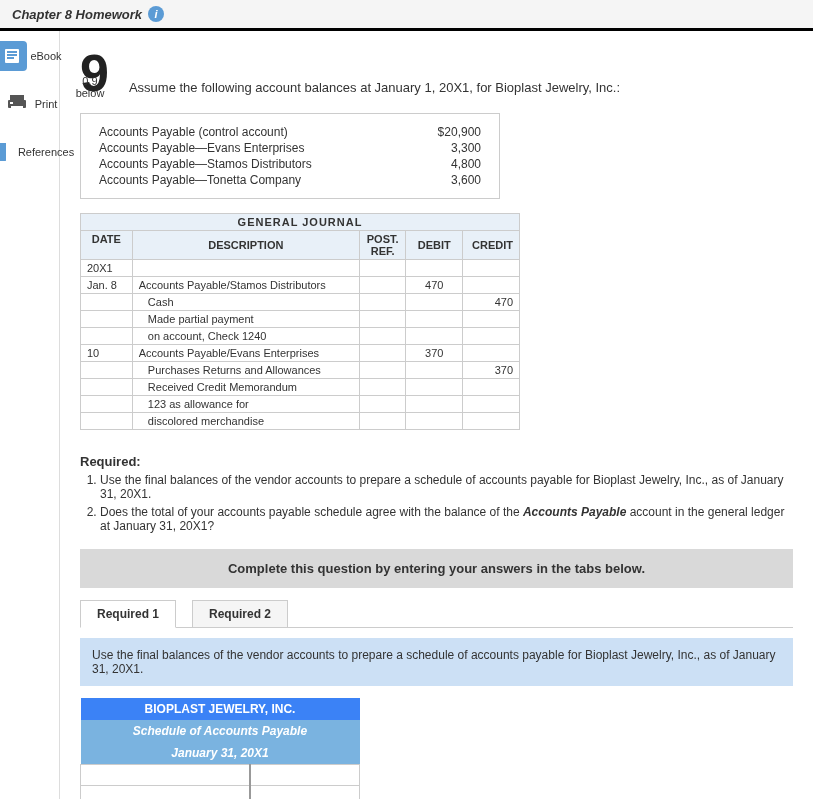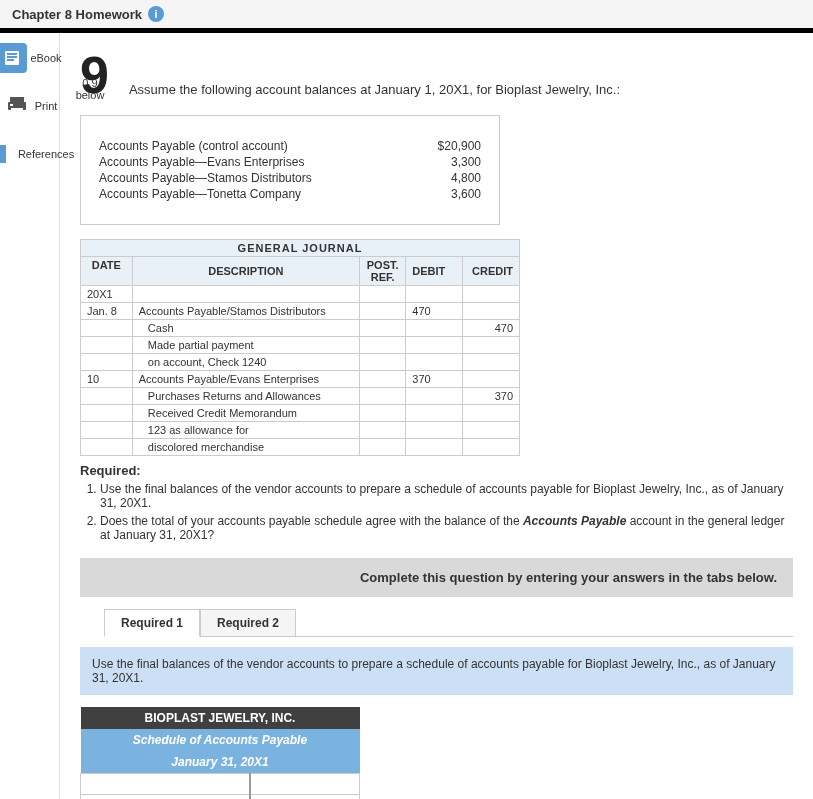--- a/index.html
+++ b/index.html
@@ -1,27 +1,28 @@
 <!DOCTYPE html>
 <html><head>
   <meta charset="utf-8">
   <style>
     * { box-sizing: border-box; margin: 0; padding: 0; }
     body { font-family: Arial, sans-serif; font-size: 13px; background: #fff; color: #333; }
 
     .top-bar {
       background: #f5f5f5;
-      border-bottom: 5px solid #000000;
+      border-bottom: 3px solid #000000;
       padding: 6px 12px;
       display: flex;
       align-items: center;
       gap: 6px;
       font-size: 13px;
       font-weight: bold;
       color: #333;
+      font-style: italic;
     }
     .info-icon {
       width: 16px; height: 16px;
       background: #5b9bd5;
       border-radius: 50%;
       color: white;
       font-size: 11px;
       font-weight: bold;
       display: flex; align-items: center; justify-content: center;
       cursor: pointer;
@@ -72,41 +73,41 @@
     .question-number {
       font-size: 52px;
       font-weight: bold;
       color: #222;
       line-height: 1;
     }
 
     .account-balances {
       background: #fff;
       border: 1px solid #ccc;
-      padding: 22px 14px;
+      padding: 10px 14px;
       margin-bottom: 14px;
       font-size: 12px;
       width: 420px;
     }
     .account-balances table {
       width: 100%;
       border-collapse: collapse;
     }
     .account-balances td {
       padding: 1px 4px;
       font-size: 12px;
     }
     .account-balances td:last-child {
       text-align: right;
     }
 
     .journal-table {
       width: 440px;
       border-collapse: collapse;
-      margin-bottom: 7px;
+      margin-bottom: 24px;
       font-size: 11px;
     }
     .journal-table th, .journal-table td {
       border: 1px solid #ccc;
       padding: 2px 6px;
     }
     .journal-header-row {
       background: #e8f0f8;
       text-align: center;
       font-weight: bold;
@@ -115,21 +116,21 @@
     }
     .journal-col-header {
       background: #e8f0f8;
       font-weight: bold;
       font-size: 11px;
       text-align: center;
     }
     .journal-table td.date { width: 50px; vertical-align: top; }
     .journal-table td.desc { width: 220px; }
     .journal-table td.ref { width: 40px; }
-    .journal-table td.debit { width: 55px; text-align: left; }
+    .journal-table td.debit { width: 55px; text-align: center; }
     .journal-table td.credit { width: 55px; text-align: right; }
 
     .required-section {
       margin-bottom: 16px;
     }
     .required-label {
       font-weight: bold;
       margin-bottom: 4px;
     }
     .required-list {
@@ -144,31 +145,30 @@
       font-weight: bold;
       font-style: italic;
     }
 
     .complete-box {
       background: #d9d9d9;
       padding: 12px 16px;
       margin-bottom: 12px;
       font-size: 13px;
       font-weight: bold;
-      text-align: right;
+      text-align: center;
     }
 
     .tabs-container {
       margin-bottom: 10px;
     }
     .tabs-row {
       display: flex;
-      gap: 0;
+      gap: 16px;
       border-bottom: 1px solid #ccc;
-      margin-left: 24px;
     }
     .tab {
       padding: 6px 16px;
       border: 1px solid #ccc;
       border-bottom: none;
       cursor: pointer;
       font-size: 12px;
       background: #f5f5f5;
       color: #333;
       font-weight: bold;
@@ -189,21 +189,21 @@
 
     .schedule-table-wrapper {
       margin-bottom: 16px;
     }
     .schedule-table {
       border-collapse: collapse;
       width: 280px;
       font-size: 12px;
     }
     .schedule-table th {
-      background: #404040;
+      background: #3b82f6;
       color: white;
       text-align: center;
       padding: 4px 8px;
       font-size: 12px;
     }
     .schedule-table th.subtitle {
       background: #7ab3e0;
       font-style: italic;
     }
     .schedule-table td {

